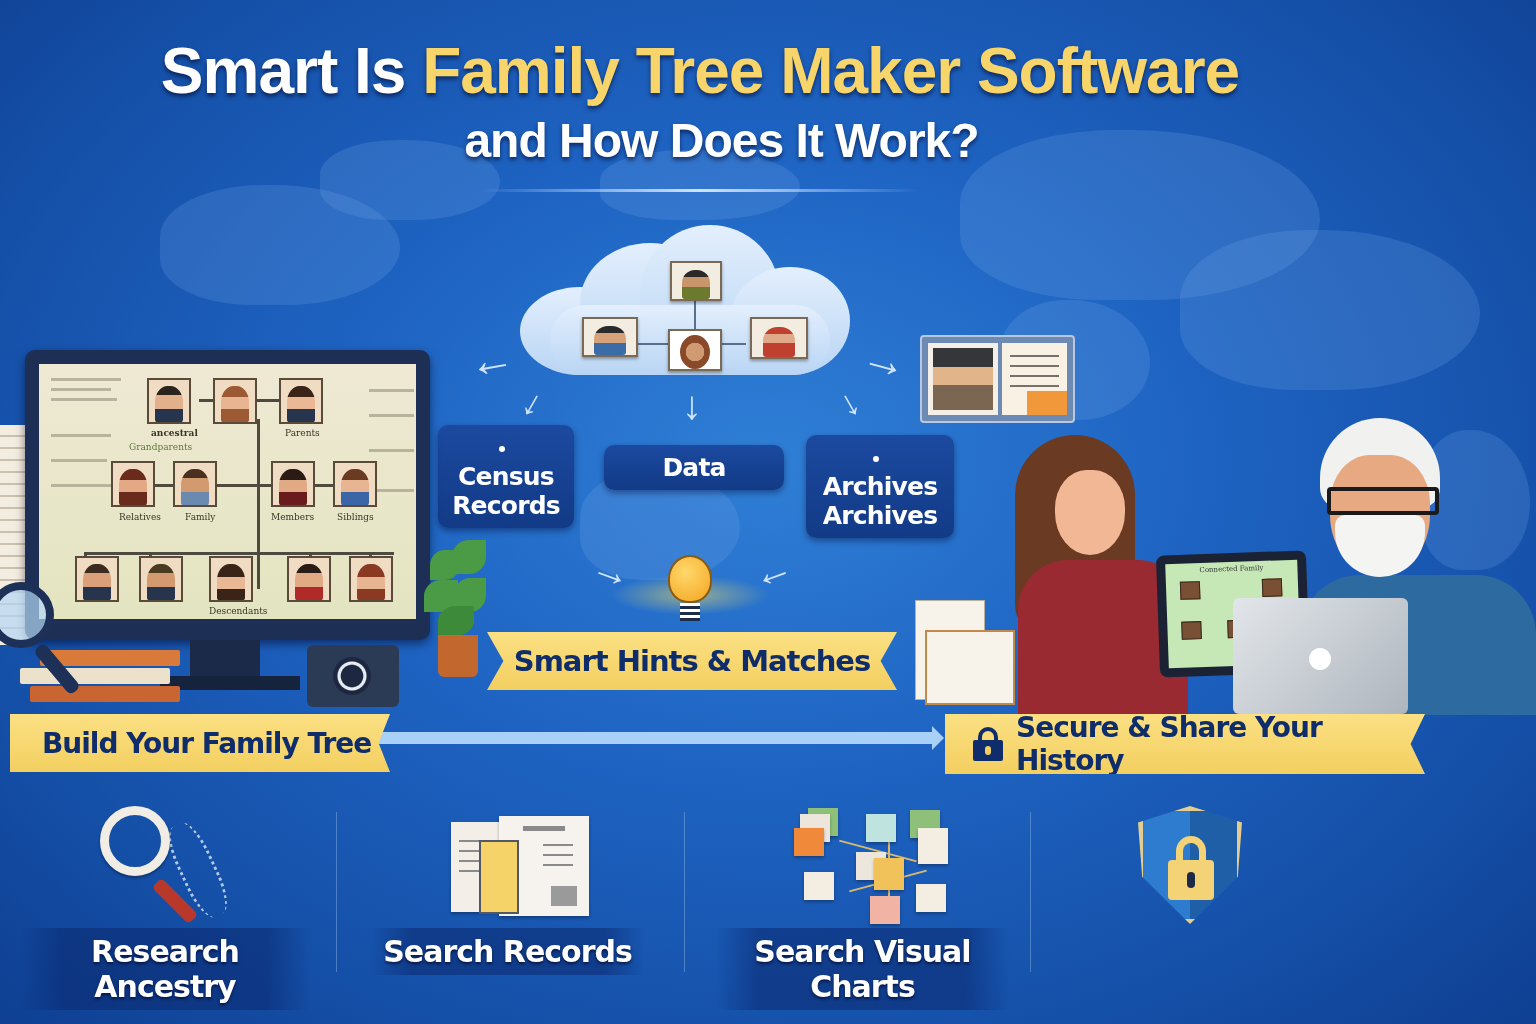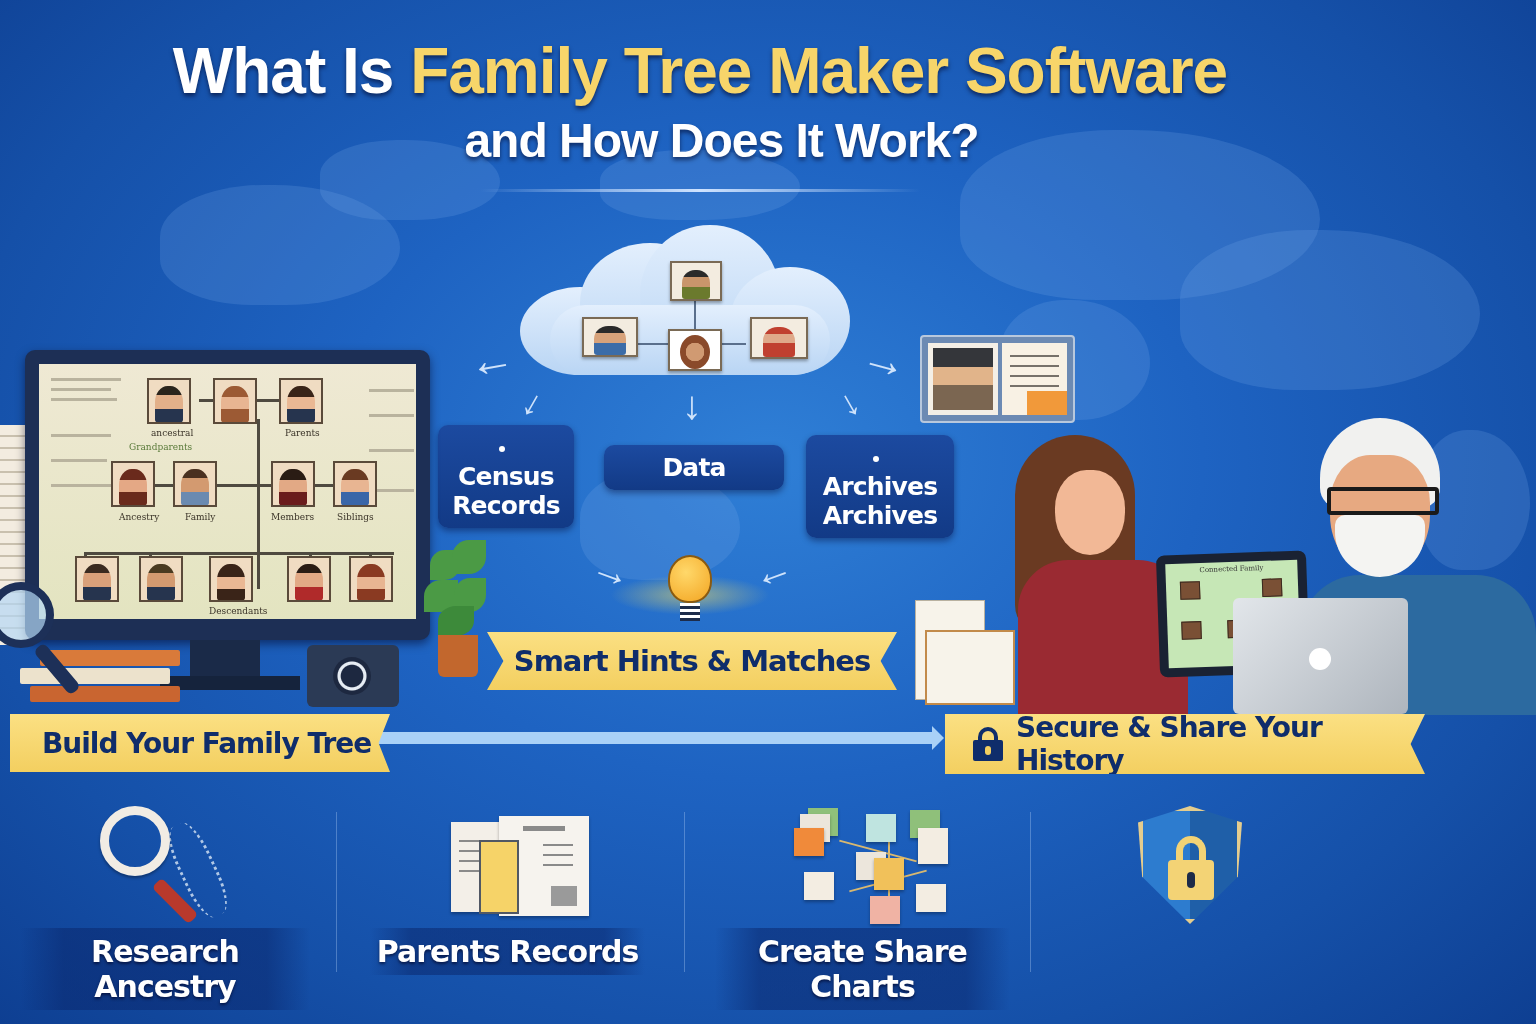--- a/index.html
+++ b/index.html
@@ -135,21 +135,21 @@
   <div class="map-blob" style="left:320px;top:140px;width:180px;height:80px;"></div>
   <div class="map-blob" style="left:960px;top:130px;width:360px;height:170px;"></div>
   <div class="map-blob" style="left:1180px;top:230px;width:300px;height:160px;"></div>
   <div class="map-blob" style="left:1000px;top:300px;width:150px;height:120px;"></div>
   <div class="map-blob" style="left:600px;top:150px;width:200px;height:70px;"></div>
   <div class="map-blob" style="left:580px;top:470px;width:160px;height:110px;"></div>
   <div class="map-blob" style="left:1420px;top:430px;width:110px;height:140px;"></div>
 </div>
 
 <div class="title">
-  <div class="l1"><span>What Is </span><span class="accent">Family Tree Maker Software</span></div>
+  <div class="l1"><span>Smart Is </span><span class="accent">Family Tree Maker Software</span></div>
   <div class="l2" style="padding-left:0;margin-left:43px;">and How Does It Work?</div>
 </div>
 <div class="title-underline"></div>
 
 <div class="cloud">
   <div class="c" style="left:0;top:62px;width:120px;height:88px;"></div>
   <div class="c" style="left:60px;top:18px;width:140px;height:120px;"></div>
   <div class="c" style="left:120px;top:0;width:140px;height:140px;"></div>
   <div class="c" style="left:210px;top:42px;width:120px;height:108px;"></div>
   <div class="c" style="left:30px;top:80px;width:280px;height:70px;border-radius:40px;"></div>
@@ -234,37 +234,37 @@
 
     <div class="tree-photo" style="left:108px;top:14px;">
         <div class="face" style="background:linear-gradient(180deg,#2a241c 0 25%,#e2b08a 25% 65%,#26344e 65%);"></div>
       </div>
     <div class="tree-photo" style="left:174px;top:14px;">
         <div class="face" style="background:linear-gradient(180deg,#9c5a34 0 30%,#e8b592 30% 65%,#9c5a34 65%);"></div>
       </div>
     <div class="tree-photo" style="left:240px;top:14px;">
         <div class="face" style="background:linear-gradient(180deg,#3a2418 0 30%,#eab894 30% 65%,#26344e 65%);"></div>
       </div>
-    <div class="tlabel" style="left:112px;top:64px;">ancestral</div>
+    <div class="tlabel" style="left:112px;top:64px;font-weight:bold;">ancestral</div>
     <div class="tlabel" style="left:246px;top:64px;">Parents</div>
     <div class="tlabel" style="left:90px;top:78px;color:#5a7a3a;">Grandparents</div>
 
     <div class="tree-photo" style="left:72px;top:97px;">
         <div class="face" style="background:linear-gradient(180deg,#6a2a1c 0 30%,#e4a885 30% 65%,#6a2a1c 65%);"></div>
       </div>
     <div class="tree-photo" style="left:134px;top:97px;">
         <div class="face" style="background:linear-gradient(180deg,#4a3020 0 25%,#d39a70 25% 65%,#6a8ab0 65%);"></div>
       </div>
     <div class="tree-photo" style="left:232px;top:97px;">
         <div class="face" style="background:linear-gradient(180deg,#2a1c14 0 30%,#e2a985 30% 65%,#6a1c1c 65%);"></div>
       </div>
     <div class="tree-photo" style="left:294px;top:97px;">
         <div class="face" style="background:linear-gradient(180deg,#6a3a22 0 30%,#e8b592 30% 65%,#3a66a8 65%);"></div>
       </div>
-    <div class="tlabel" style="left:80px;top:148px;">Ancestry</div>
+    <div class="tlabel" style="left:80px;top:148px;">Relatives</div>
     <div class="tlabel" style="left:146px;top:148px;">Family</div>
     <div class="tlabel" style="left:232px;top:148px;">Members</div>
     <div class="tlabel" style="left:298px;top:148px;">Siblings</div>
 
     <div class="tree-photo" style="left:36px;top:192px;">
         <div class="face" style="background:linear-gradient(180deg,#3a2a20 0 25%,#d9a07a 25% 65%,#26344e 65%);"></div>
       </div>
     <div class="tree-photo" style="left:100px;top:192px;">
         <div class="face" style="background:linear-gradient(180deg,#4a3a20 0 25%,#d39a70 25% 65%,#26344e 65%);"></div>
       </div>
@@ -365,42 +365,42 @@
     <div class="gl" style="left:36px;top:50px;width:20px;"></div>
     <div class="gl" style="left:36px;top:60px;width:20px;"></div>
     <div class="gl" style="left:36px;top:70px;width:20px;"></div>
     <div class="gl" style="left:100px;top:26px;width:42px;height:5px;"></div>
     <div class="gl" style="left:120px;top:44px;width:30px;"></div>
     <div class="gl" style="left:120px;top:54px;width:30px;"></div>
     <div class="gl" style="left:120px;top:64px;width:30px;"></div>
     <div class="gl" style="left:128px;top:86px;width:26px;height:20px;background:#9a9a9a;"></div>
     <div class="pg3"></div>
   </div>
-  <div class="label">Parents Records</div>
+  <div class="label">Search Records</div>
 </div>
 <div class="divider" style="left:684px;"></div>
 
 <div class="feature" style="left:715px;width:295px;">
   <div class="icon ic-charts">
     <div class="ln" style="left:60px;top:50px;width:80px;height:2px;transform:rotate(15deg);"></div>
     <div class="ln" style="left:110px;top:30px;width:2px;height:70px;"></div>
     <div class="ln" style="left:70px;top:80px;width:80px;height:2px;transform:rotate(-15deg);"></div>
     <div class="n" style="left:30px;top:8px;background:#8fc07a;"></div>
     <div class="n" style="left:22px;top:14px;background:#ece6dc;"></div>
     <div class="n" style="left:16px;top:28px;background:#f08a3a;"></div>
     <div class="n" style="left:88px;top:14px;background:#bfe4e0;"></div>
     <div class="n" style="left:132px;top:10px;background:#8fc07a;"></div>
     <div class="n" style="left:140px;top:28px;background:#f3ede2;height:36px;"></div>
     <div class="n" style="left:78px;top:52px;background:#ece6dc;"></div>
     <div class="n" style="left:96px;top:58px;background:#f1c15a;height:32px;"></div>
     <div class="n" style="left:26px;top:72px;background:#f3ede2;"></div>
     <div class="n" style="left:92px;top:96px;background:#f0b3a4;"></div>
     <div class="n" style="left:138px;top:84px;background:#f3ede2;"></div>
   </div>
-  <div class="label">Create Share Charts</div>
+  <div class="label">Search Visual Charts</div>
 </div>
 <div class="divider" style="left:1030px;"></div>
 
 <div class="feature" style="left:1085px;width:210px;">
   <div class="icon ic-safe" style="width:200px;">
     <div class="shield"></div>
     <div class="lk-shackle"></div>
     <div class="lk-body"></div>
     <div class="lk-hole"></div>
   </div>

